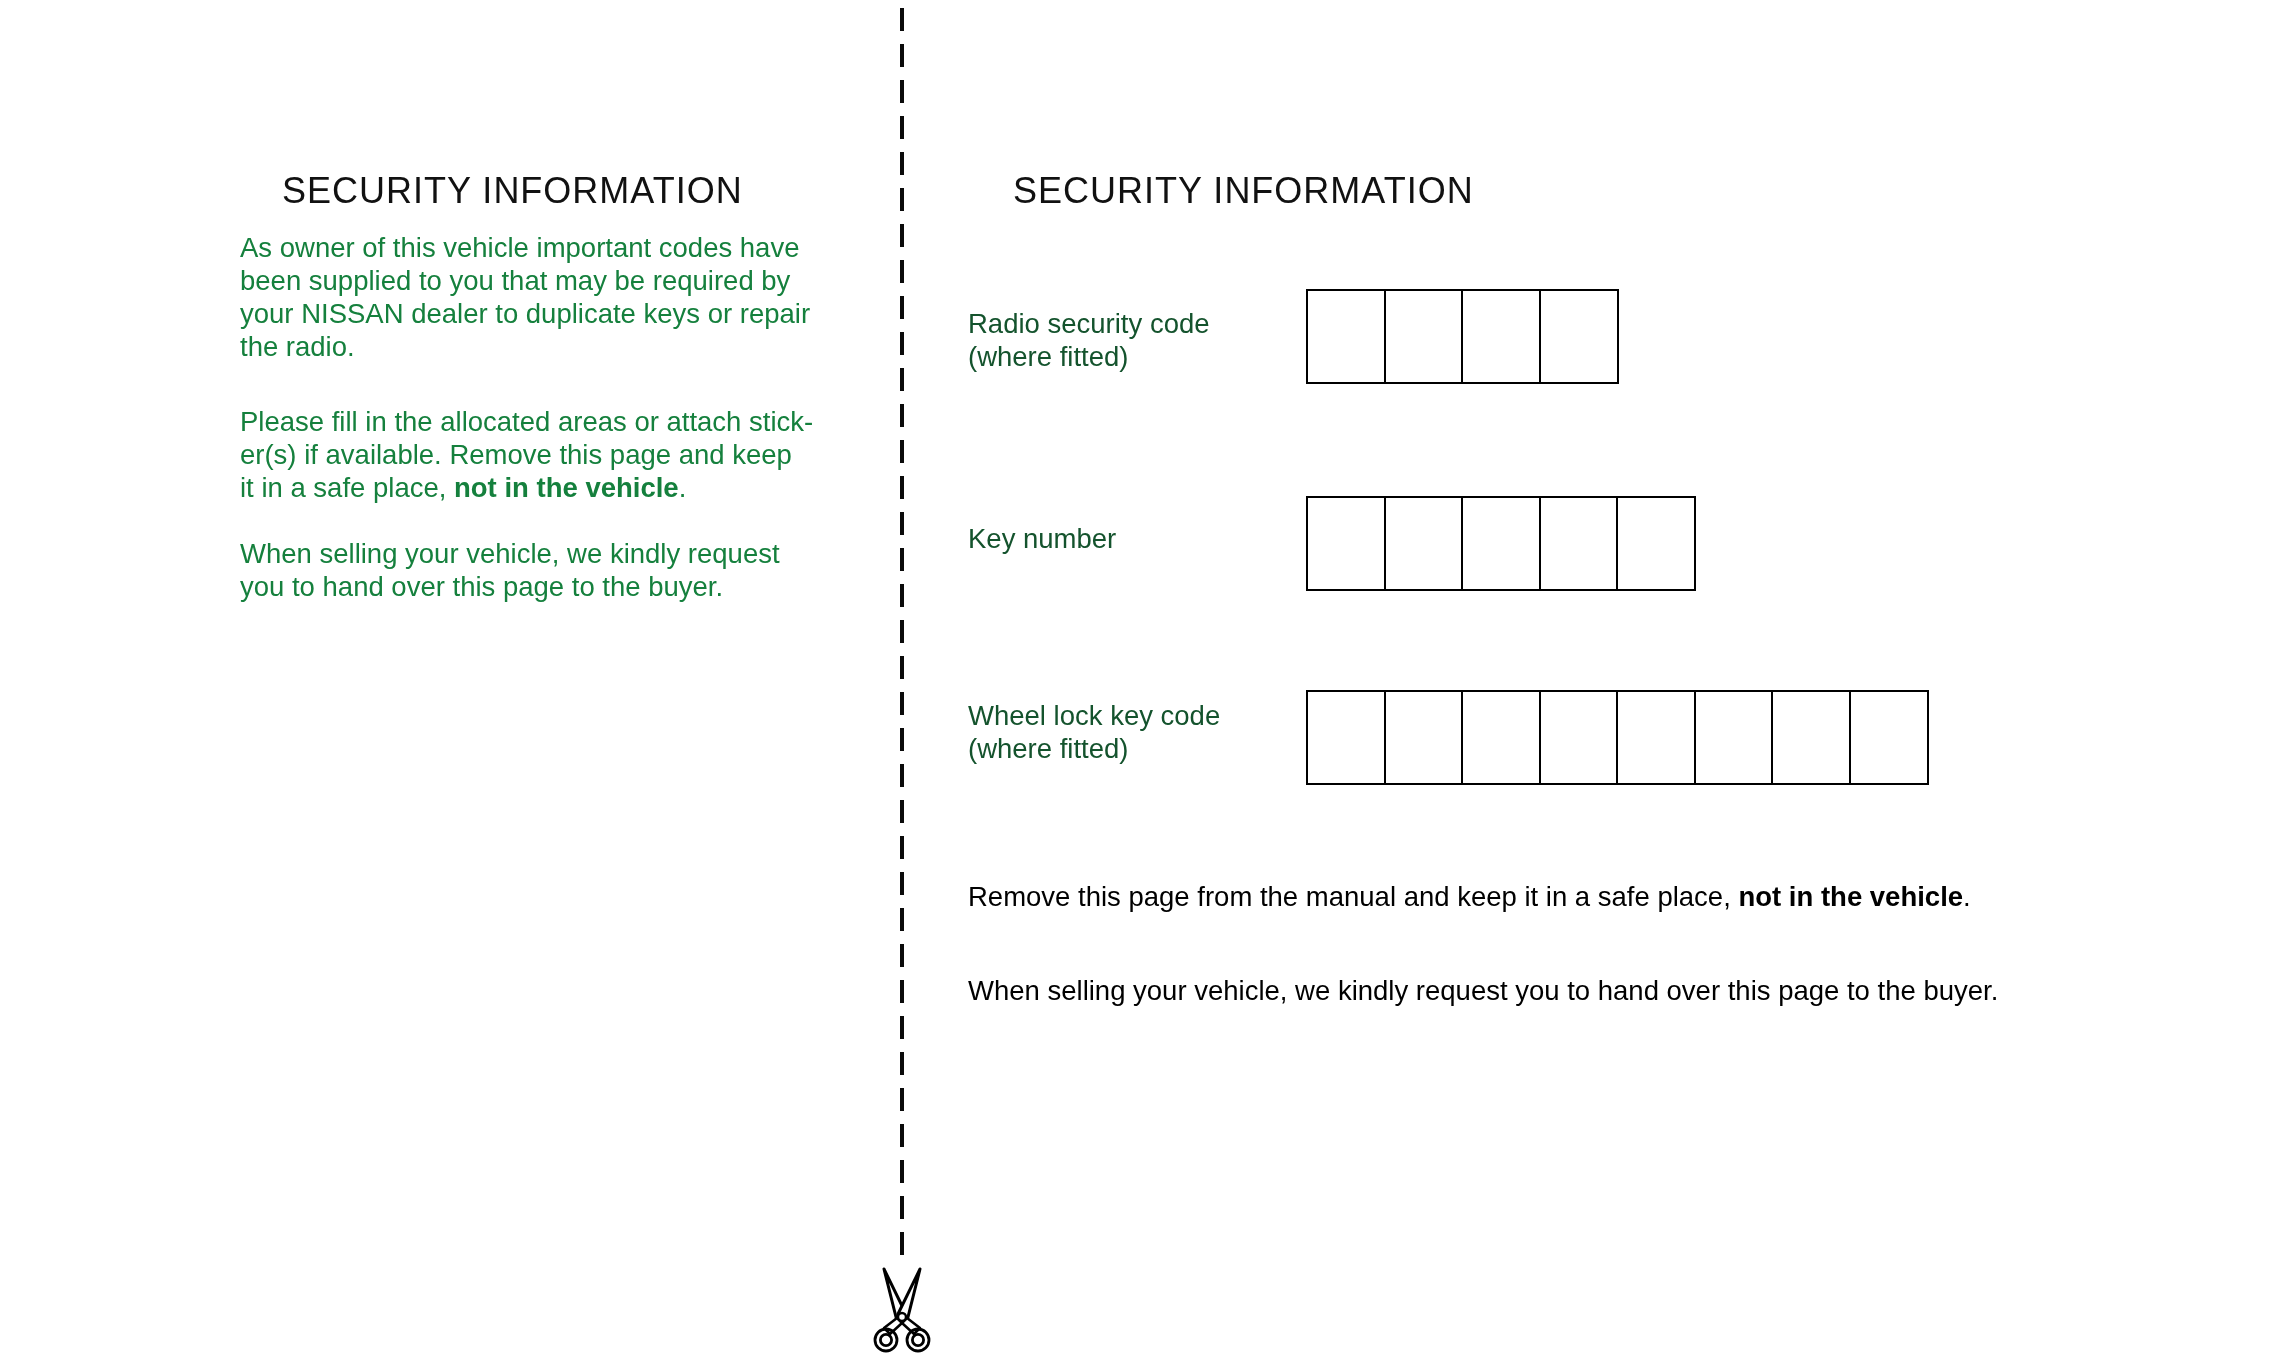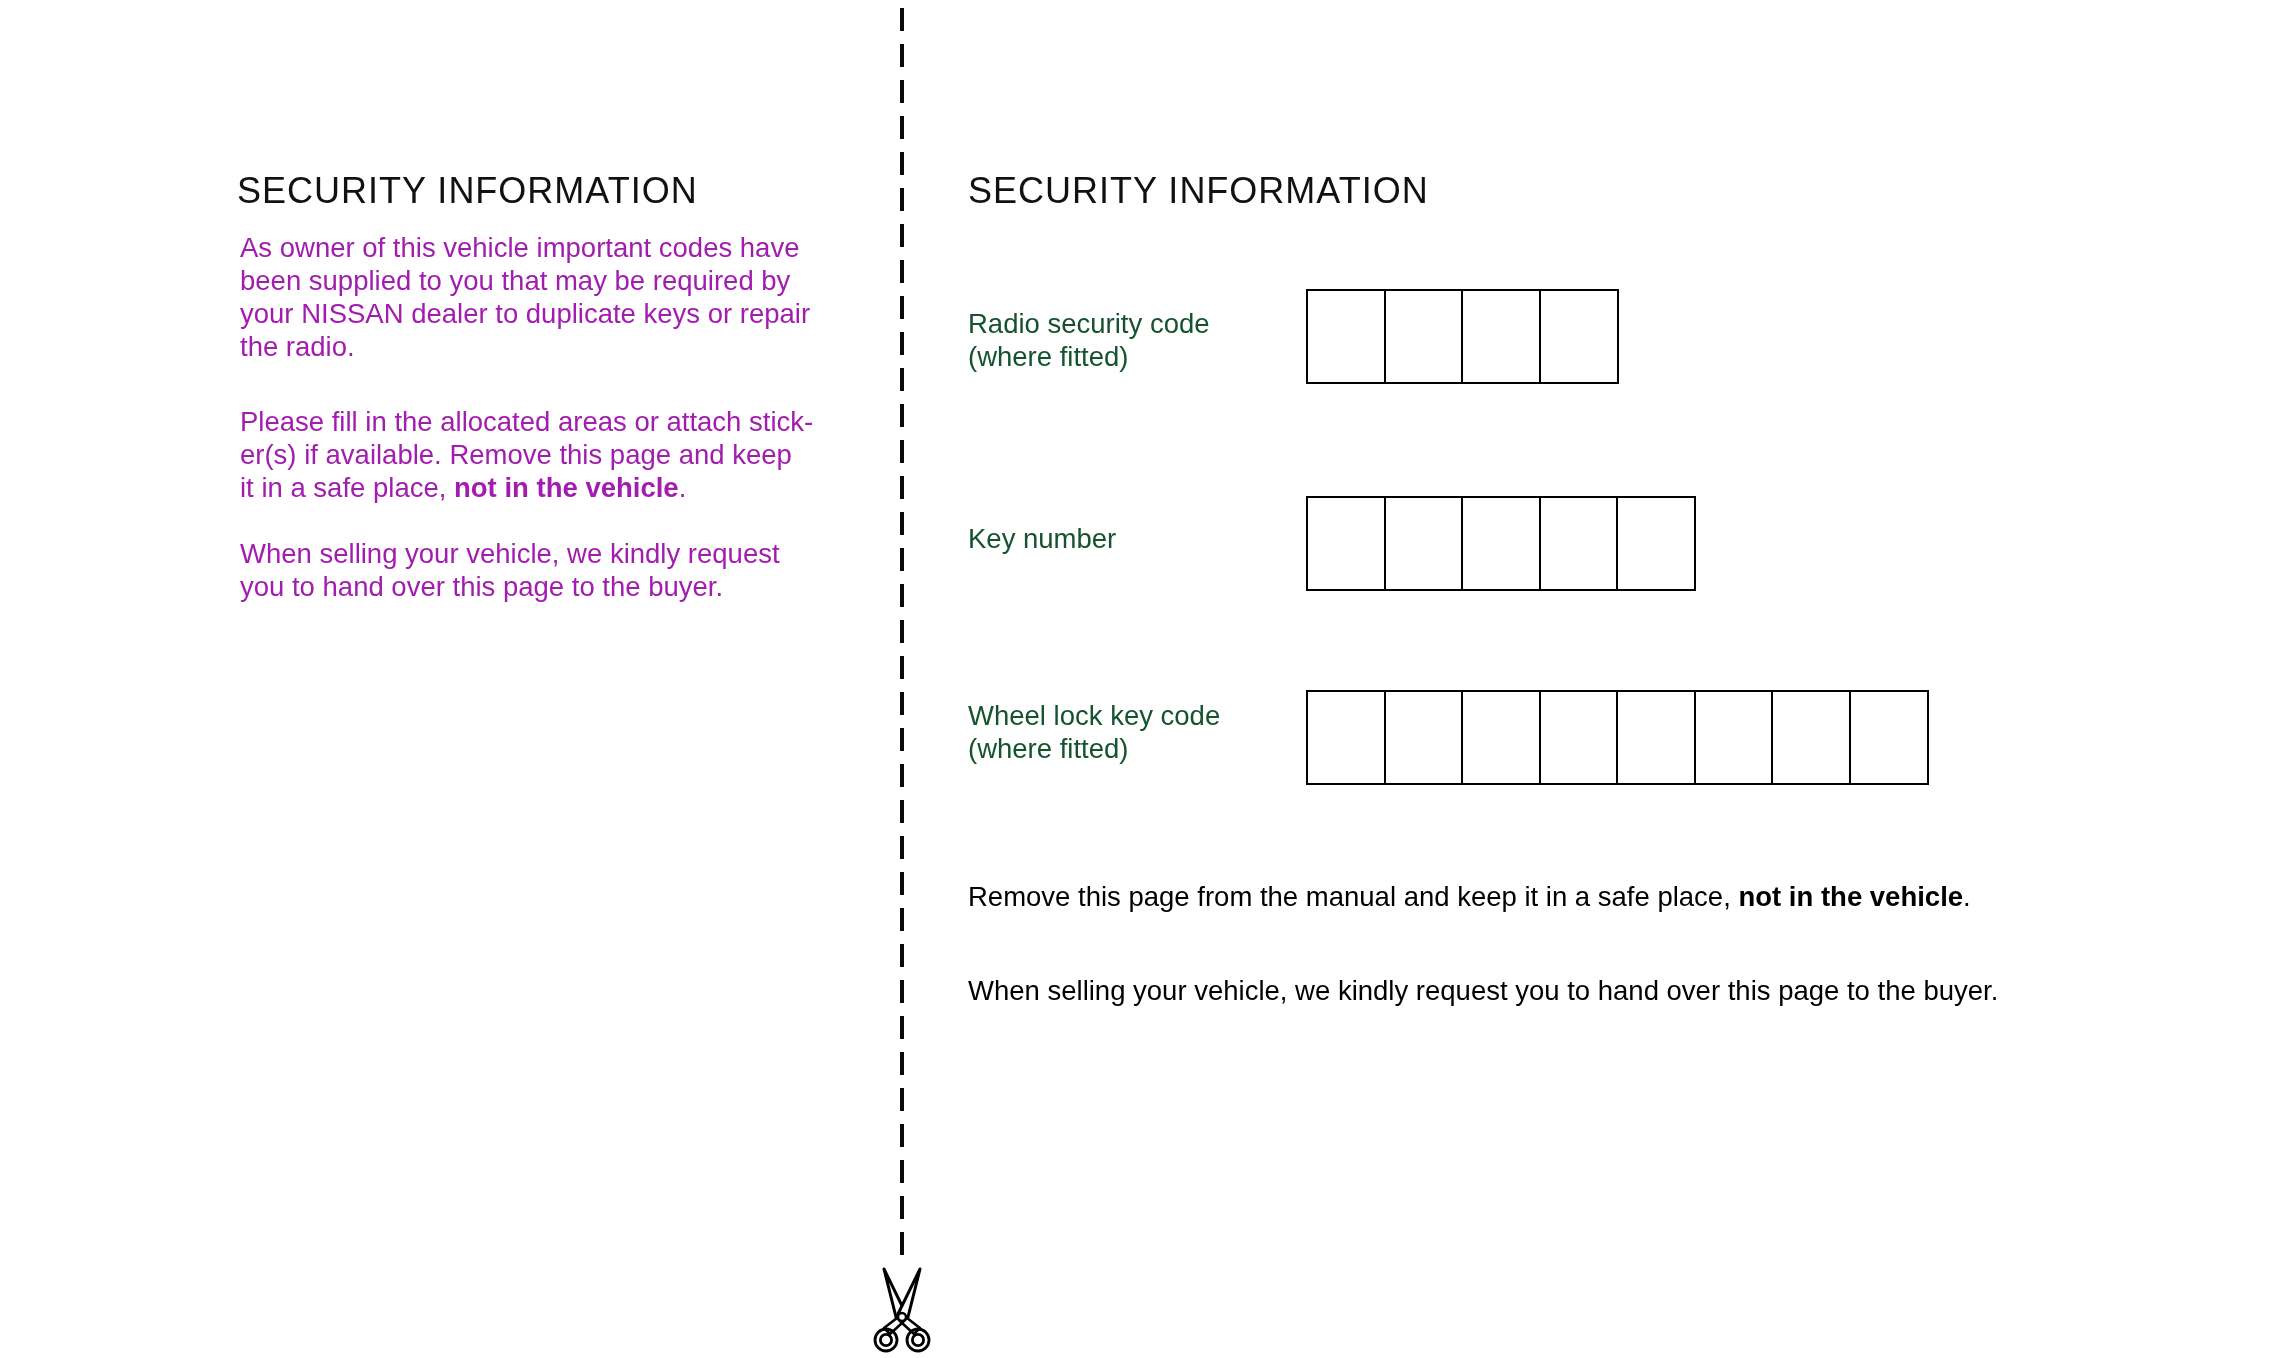--- a/index.html
+++ b/index.html
@@ -17,28 +17,29 @@
   }
   .abs { position: absolute; }
 
   
   .section-title {
     font-size: 36px;
     font-weight: 500;
     letter-spacing: 1px;
     color: #111111;
     white-space: nowrap;
+    margin-left: 45px;
   }
 
   
   .body-text {
     font-size: 27.5px;
     line-height: 33px;
     font-weight: 300;
-    color: #a21caf;
+    color: #15803d;
   }
   .body-text .line { display: block; white-space: nowrap; }
   .body-text b, .note b { font-weight: 700; }
 
   .note {
     font-size: 27.5px;
     line-height: 34px;
     font-weight: 300;
     white-space: nowrap;
     color: #000000;

